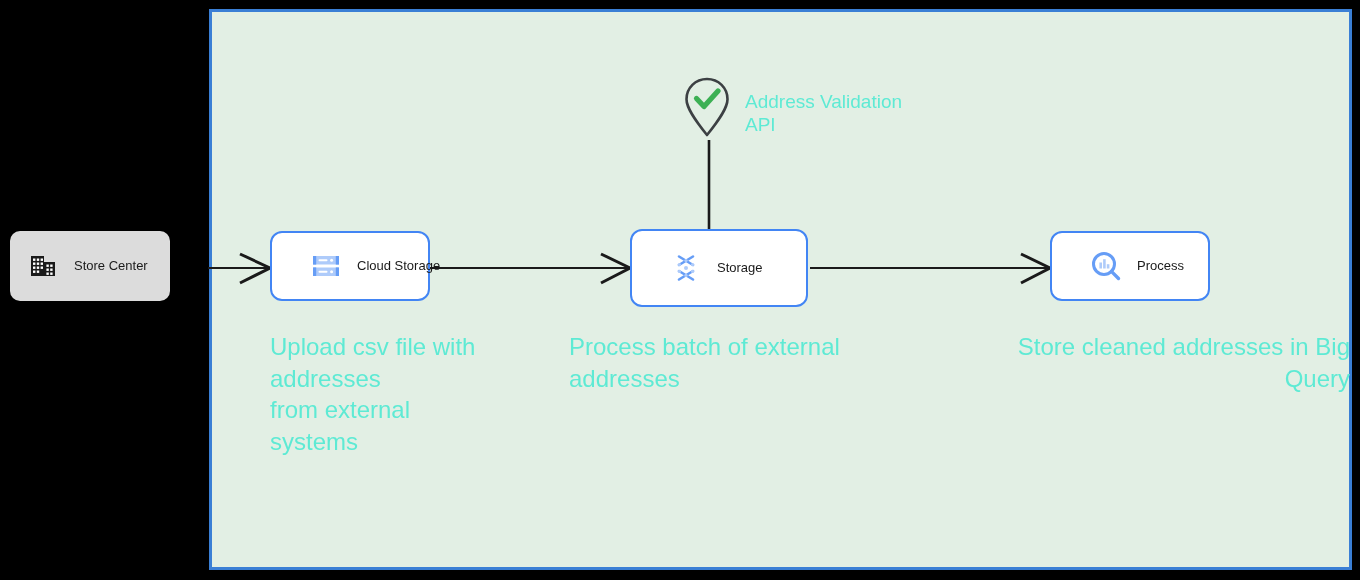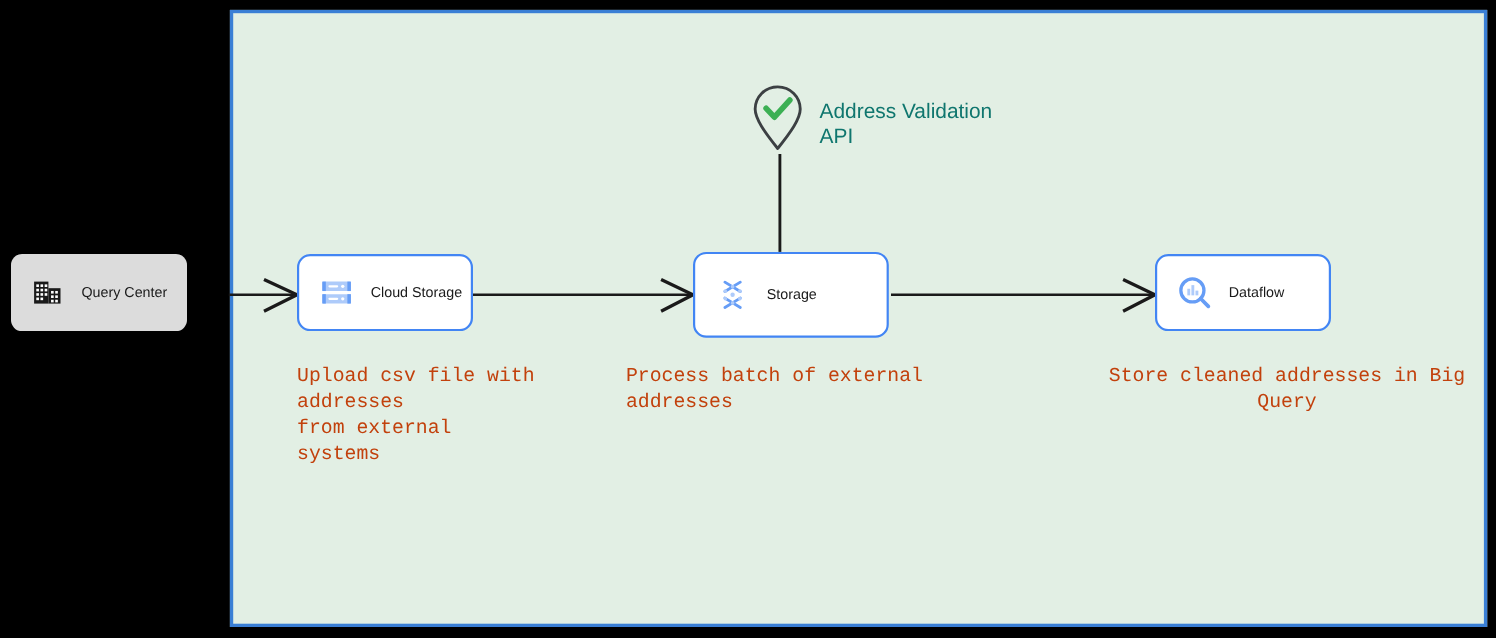--- a/index.html
+++ b/index.html
@@ -63,20 +63,21 @@
 
   
   .gcp-node {
     position: absolute;
     background: #ffffff;
     border: 2.5px solid #4285f4;
     border-radius: 12px;
     display: flex;
     align-items: center;
     box-sizing: border-box;
+    padding-left: 20px;
   }
   .gcp-node .node-icon {
     margin-left: 17px;
     width: 34px;
     height: 34px;
     flex: 0 0 auto;
     display: flex;
     align-items: center;
     justify-content: center;
   }
@@ -102,47 +103,46 @@
   }
   #api-node .pin-icon {
     width: 48px;
     height: 62px;
     flex: 0 0 auto;
   }
   #api-node .api-label {
     margin-left: 14px;
     margin-top: 14px;
     font-size: 19px;
-    color: #0f766e;
+    color: #5eead4;
     line-height: 1.22;
     white-space: pre-line;
   }
 
   
   #connectors {
     position: absolute;
     left: 0;
     top: 0;
     width: 1360px;
     height: 580px;
     pointer-events: none;
   }
 
   
   .caption {
     position: absolute;
-    font-size: 18px;
-    color: #c2410c;
+    font-size: 24px;
+    color: #5eead4;
     line-height: 1.32;
     white-space: pre-line;
-    font-family: Liberation Mono, monospace;
   }
   #caption-storage  { left: 270px; top: 331px; width: 250px; text-align: left; }
   #caption-dataflow { left: 569px; top: 331px; width: 340px; text-align: left; }
-  #caption-bigquery { left: 990px; top: 331px; width: 360px; text-align: center; }
+  #caption-bigquery { left: 990px; top: 331px; width: 360px; text-align: right; }
 </style>
 </head>
 <body>
 
 <div id="canvas">
 
   <div id="cloud-container"></div>
 
   <svg id="connectors" viewBox="0 0 1360 580" xmlns="http://www.w3.org/2000/svg">
 
@@ -185,21 +185,21 @@
           <rect x="7.8" y="18.5" width="2.4" height="2.4"></rect>
           <rect x="17.4" y="12.5" width="2.4" height="2.4"></rect>
           <rect x="21.2" y="12.5" width="2.4" height="2.4"></rect>
           <rect x="17.4" y="16.5" width="2.4" height="2.4"></rect>
           <rect x="21.2" y="16.5" width="2.4" height="2.4"></rect>
           <rect x="17.4" y="20.5" width="2.4" height="2.4"></rect>
           <rect x="21.2" y="20.5" width="2.4" height="2.4"></rect>
         </g>
       </svg>
     </span>
-    <span class="node-label">Query Center</span>
+    <span class="node-label">Store Center</span>
   </div>
 
   <div id="cloudstorage-node" class="gcp-node">
     <span class="node-icon">
       <svg width="32" height="32" viewBox="0 0 32 32" xmlns="http://www.w3.org/2000/svg">
         <rect x="3" y="6" width="26" height="8.6" rx="1.2" fill="#aecbfa"></rect>
         <rect x="3" y="17.4" width="26" height="8.6" rx="1.2" fill="#aecbfa"></rect>
         <rect x="3" y="6" width="3.2" height="8.6" fill="#669df6"></rect>
         <rect x="3" y="17.4" width="3.2" height="8.6" fill="#669df6"></rect>
         <rect x="25.8" y="6" width="3.2" height="8.6" fill="#669df6"></rect>
@@ -241,21 +241,21 @@
       <svg width="32" height="32" viewBox="0 0 32 32" xmlns="http://www.w3.org/2000/svg">
         <circle cx="14" cy="14" r="10.5" fill="none" stroke="#669df6" stroke-width="3"></circle>
         <line x1="21.4" y1="21.4" x2="28.5" y2="28.5" stroke="#669df6" stroke-width="3.4" stroke-linecap="round"></line>
         <g fill="#aecbfa">
           <rect x="9.4" y="12.5" width="2.6" height="6"></rect>
           <rect x="13.1" y="9.2" width="2.6" height="9.3"></rect>
           <rect x="16.8" y="14.2" width="2.6" height="4.3"></rect>
         </g>
       </svg>
     </span>
-    <span class="node-label">Dataflow</span>
+    <span class="node-label">Process</span>
   </div>
 
   <div id="api-node">
     <span class="pin-icon">
       <svg width="48" height="62" viewBox="0 0 48 62" xmlns="http://www.w3.org/2000/svg">
         <path d="M24 3 C12.4 3 3.5 12 3.5 23.2 C3.5 32 12 44 24 59 C36 44 44.5 32 44.5 23.2 C44.5 12 35.6 3 24 3 Z" fill="none" stroke="#3c4043" stroke-width="2.6" stroke-linejoin="round"></path>
         <polyline points="13.5,22.5 21,30.5 35,15" fill="none" stroke="#3cb054" stroke-width="5.2" stroke-linecap="round" stroke-linejoin="round"></polyline>
       </svg>
     </span>
     <span class="api-label">Address Validation

